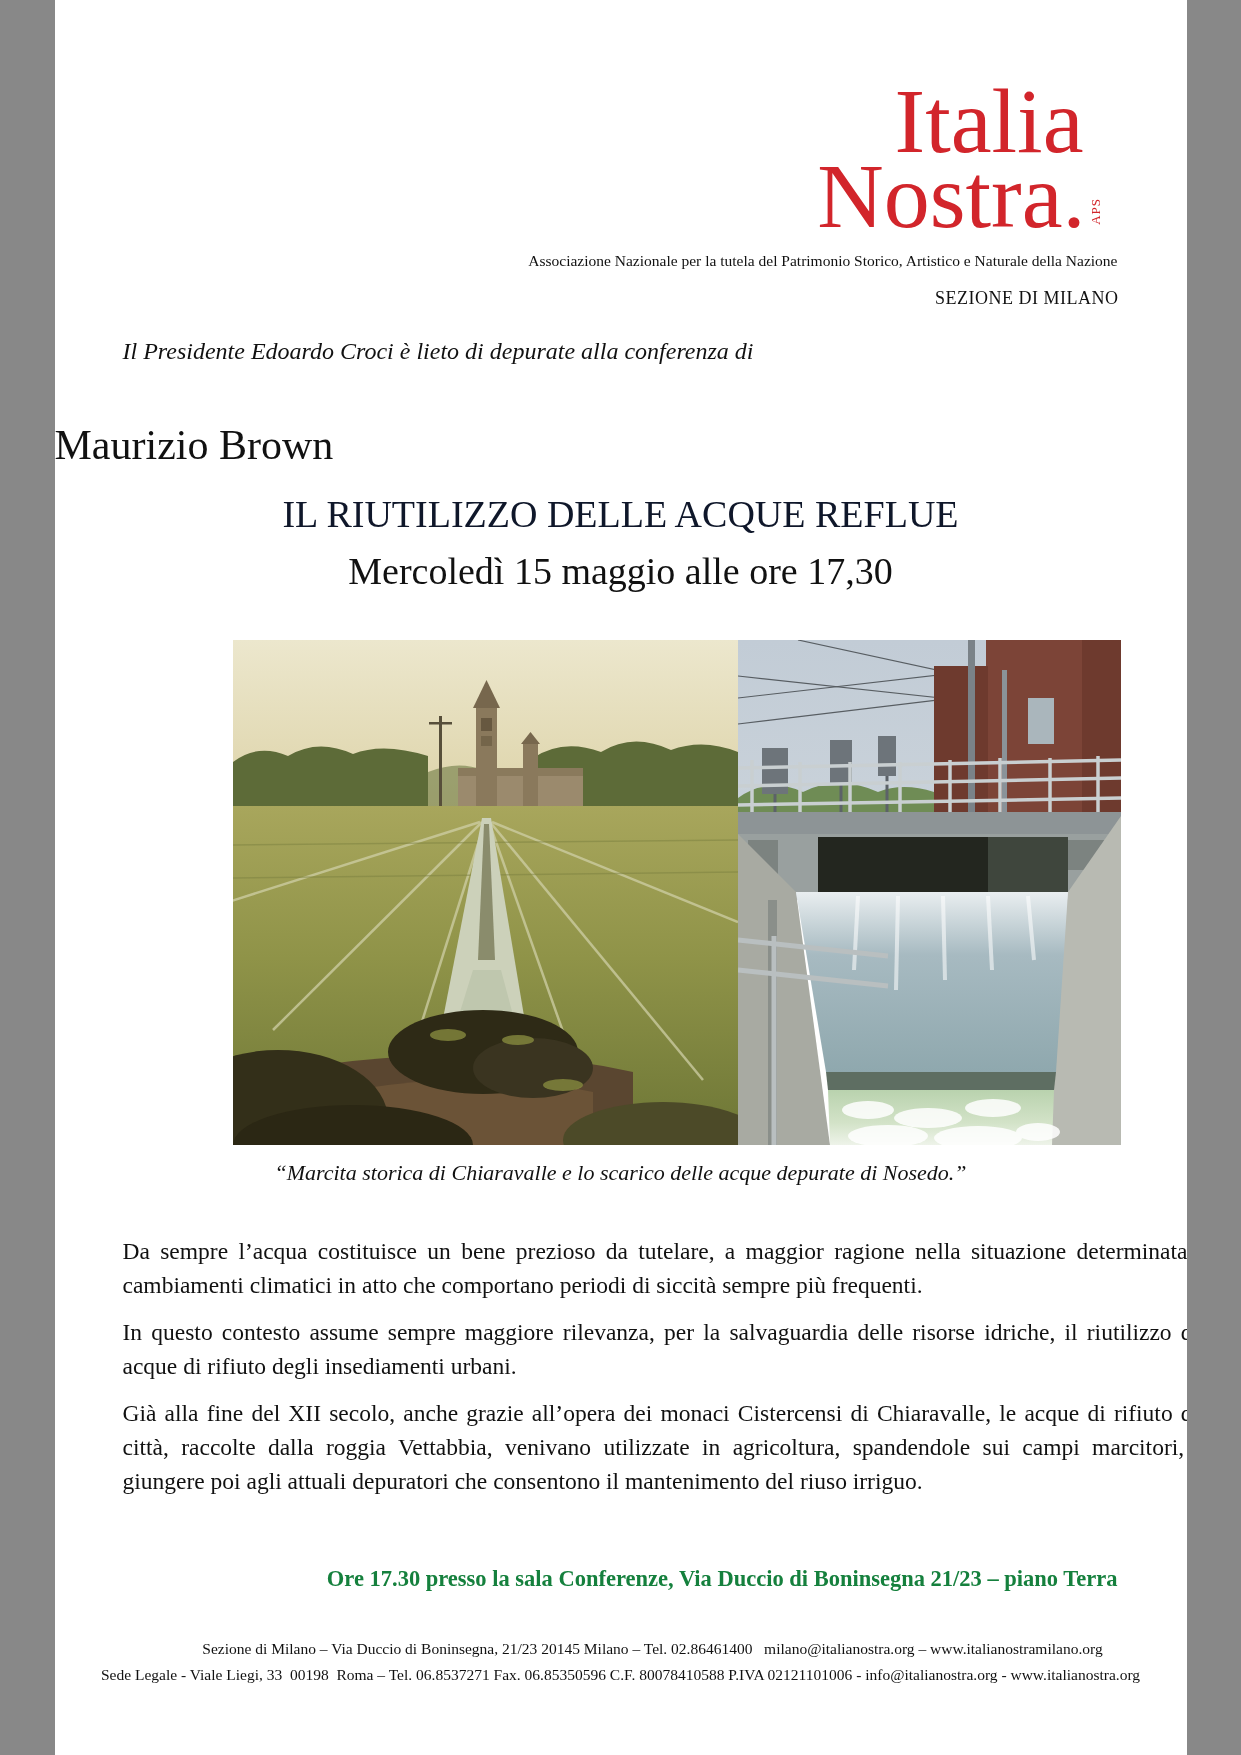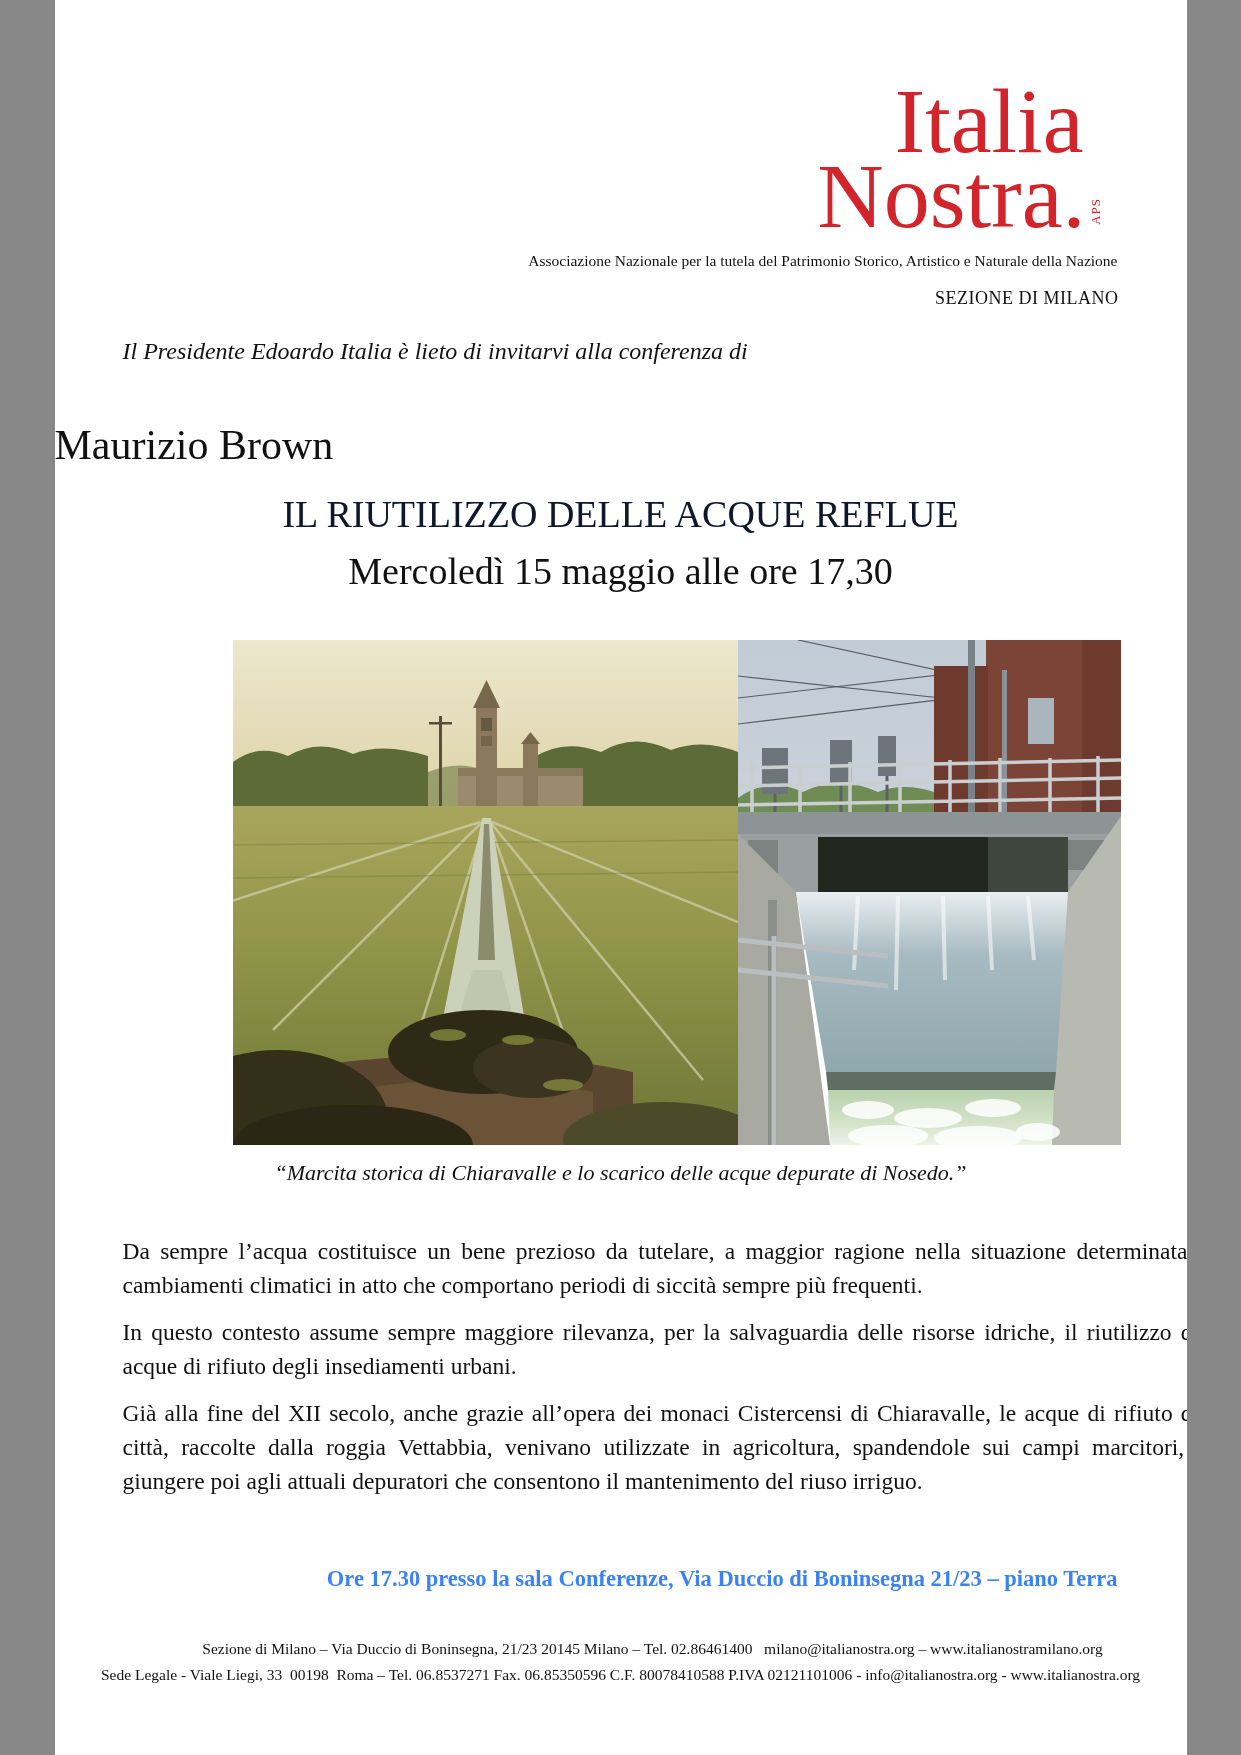--- a/index.html
+++ b/index.html
@@ -43,21 +43,21 @@
   
   .body-text { position:absolute; top:1234px; left:68px; width:1104px; }
   .body-text p {
     margin:0 0 13px 0;
     font-size:23.5px; line-height:34px;
     text-align:justify;
   }
 
   .venue {
     position:absolute; top:1566px; right:69px;
-    font-size:22.5px; font-weight:bold; color:#3b82f6; white-space:nowrap;
+    font-size:22.5px; font-weight:bold; color:#15803d; white-space:nowrap;
   }
 
   
   .footer-line { position:absolute; left:0; width:100%; text-align:center; white-space:pre; }
   .footer-line.one { top:1640px; font-size:15.5px;padding-left:32px; }
   .footer-line.two { top:1666px; font-size:15.5px; }
 </style>
 </head>
 <body>
 
@@ -67,21 +67,21 @@
     <div class="logo-row1">Italia</div>
     <div class="logo-row2">
       <span>Nostra.</span>
       <span class="logo-aps">APS</span>
     </div>
   </div>
 
   <div class="tagline">Associazione Nazionale per la tutela del Patrimonio Storico, Artistico e Naturale della Nazione</div>
   <div class="section-name">SEZIONE DI MILANO</div>
 
-  <div class="invitation">Il Presidente Edoardo Italia è lieto di invitarvi alla conferenza di</div>
+  <div class="invitation">Il Presidente Edoardo Croci è lieto di depurate alla conferenza di</div>
 
   <div class="speaker">Maurizio Brown</div>
   <div class="event-title">IL RIUTILIZZO DELLE ACQUE REFLUE</div>
   <div class="event-date">Mercoledì 15 maggio alle ore 17,30</div>
 
   <div class="photos">
 
     <svg class="photo-left" viewBox="0 0 505 505" preserveAspectRatio="none">
       <defs>
         <linearGradient id="lsky" x1="0" y1="0" x2="0" y2="1">

